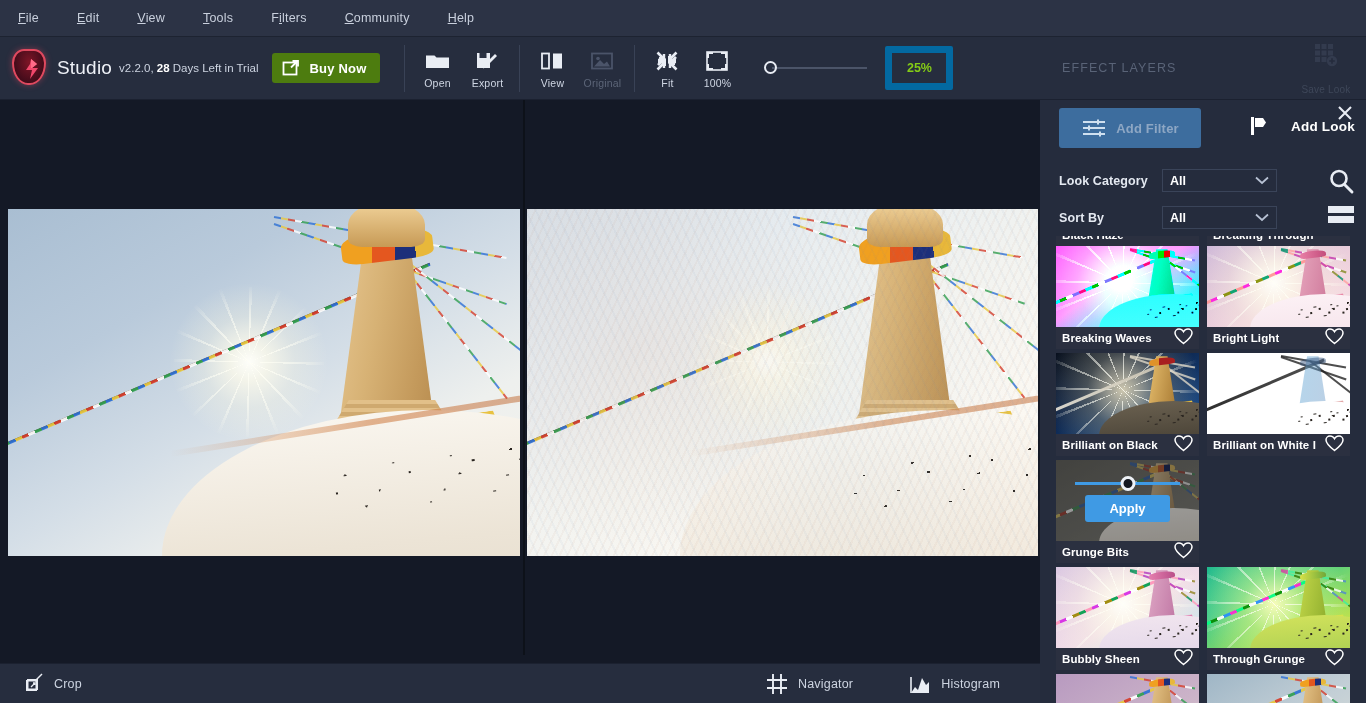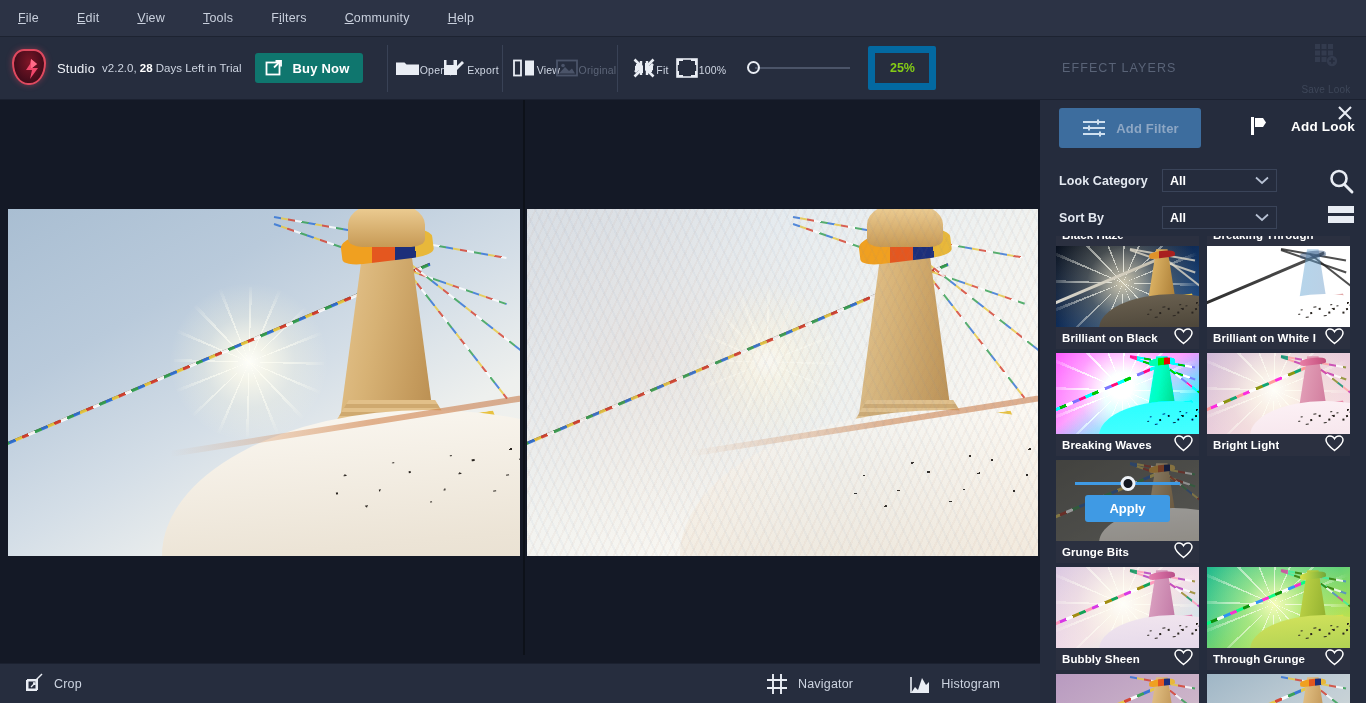--- a/index.html
+++ b/index.html
@@ -38,35 +38,35 @@
   .brand { display: flex; align-items: center; padding-left: 12px; }
   .logo-wrap { width: 36px; height: 38px; position: relative; }
   .logo-shield {
     width: 34px; height: 36px;
     background: radial-gradient(ellipse at 50% 35%, #7d1526 0%, #4a0d1c 60%, #2a0712 100%);
     border: 2.2px solid #e0495f;
     border-radius: 12px 12px 16px 16px / 14px 14px 22px 22px;
     box-shadow: 0 0 6px rgba(224,73,95,.45);
     position: relative; overflow: hidden;
   }
-  .brand-name { font-size: 13px; color: #eef1f7; margin-left: 9px; font-weight: 400; letter-spacing: .2px;}
+  .brand-name { font-size: 19px; color: #eef1f7; margin-left: 9px; font-weight: 400; letter-spacing: .2px;}
   .brand-ver { font-size: 11.5px; color: #cdd4e1; margin-left: 7px; }
   .brand-ver b { color: #fff; }
   .buy-btn {
-    margin-left: 14px; height: 30px; background: #0f766e;
+    margin-left: 14px; height: 30px; background: #4d7c0f;
     border-radius: 3px; display: flex; align-items: center;
     padding: 0 14px 0 10px; color: #fff; font-size: 13px; font-weight: bold;
     cursor: pointer; letter-spacing: .2px;
   }
   .buy-btn svg { margin-right: 9px; }
 
   .tb-sep { width: 1px; height: 47px; background: #394256; margin: 0 7px; }
   .tb-group { display: flex; align-items: center; height: 63px; }
   .tb-btn {
-    width: 50px; height: 55px; display: flex; flex-direction: row;
+    width: 50px; height: 55px; display: flex; flex-direction: column;
     align-items: center; justify-content: center; cursor: pointer;
   }
   .tb-btn .ic { height: 26px; display: flex; align-items: center; justify-content: center; }
   .tb-btn .lb { font-size: 10.5px; color: #cfd6e3; margin-top: 3px; letter-spacing: .2px;}
   .tb-btn.disabled .lb { color: #5c6578; }
 
   .zoom-slider-wrap { display: flex; align-items: center; margin-left: 28px; }
   .zs-track { width: 95px; height: 2px; background: #4b5468; position: relative; margin-left: 2px; }
   .zs-knob {
     width: 13px; height: 13px; border-radius: 50%;
@@ -647,74 +647,20 @@
         <div class="stub s2">
           <span class="lc-name">Breaking Through</span>
         </div>
       </div>
 
       <div class="grid-inner" style="padding-top:10px">
 
         <div class="look-row">
           <div class="look-card">
             <div class="lc-thumb">
-              <div class="photo">
-                <div class="sky" style="background:linear-gradient(150deg,#050d1c 0%,#0b2146 35%,#123566 60%,#1b4a86 85%,#2a6bb0 100%)"></div>
-                <div class="sun" style="background:radial-gradient(circle,rgba(255,240,200,.8) 0%,rgba(255,230,160,.25) 30%,transparent 65%)"></div>
-                <div class="sunray"></div>
-                <div class="flag-line" style="left:-6%;top:71%;width:96%;transform:rotate(-23deg);background:linear-gradient(90deg,#e8e4d8,#c9c2b0)"></div>
-                <div class="flag-line thin" style="left:52%;top:2%;width:46%;transform:rotate(10deg);background:#ded8c8"></div>
-                <div class="flag-line thin" style="left:52%;top:4%;width:48%;transform:rotate(19deg);background:#ded8c8"></div>
-                <div class="flag-line thin" style="left:72%;top:8%;width:40%;transform:rotate(38deg);background:#ded8c8"></div>
-                <div class="tower" style="background:linear-gradient(100deg,#e8c070,#a87a33)"></div>
-                <div class="hat" style="background:linear-gradient(95deg,#e0922a 0 40%,#a81f1f 40% 100%)"></div>
-                <div class="eyes-band"></div>
-                <div class="dome" style="background:linear-gradient(175deg,#6d6352,#2e2a22)"></div>
-                <div class="birds"></div>
-              </div>
-            </div>
-            <div class="lc-bar">
-              <span class="lc-name">Brilliant on Black</span>
-              <span class="lc-heart">
-                <svg width="19" height="17" viewBox="0 0 19 17">
-                    <path d="M9.5 15.5 C3 10.5 1 7.5 1 5 C1 2.8 2.8 1 5 1 C6.9 1 8.6 2.2 9.5 3.7 C10.4 2.2 12.1 1 14 1 C16.2 1 18 2.8 18 5 C18 7.5 16 10.5 9.5 15.5 Z" fill="none" stroke="#fff" stroke-width="1.5"></path>
-                  </svg>
-              </span>
-            </div>
-          </div>
-
-          <div class="look-card">
-            <div class="lc-thumb">
-              <div class="photo">
-                <div class="sky" style="background:#ffffff"></div>
-                <div class="flag-line" style="left:-6%;top:71%;width:96%;transform:rotate(-23deg);background:linear-gradient(90deg,#1a1a1a,#444)"></div>
-                <div class="flag-line thin" style="left:52%;top:2%;width:46%;transform:rotate(10deg);background:#222"></div>
-                <div class="flag-line thin" style="left:52%;top:4%;width:48%;transform:rotate(19deg);background:#222"></div>
-                <div class="flag-line thin" style="left:72%;top:8%;width:40%;transform:rotate(38deg);background:#222"></div>
-                <div class="tower" style="background:linear-gradient(100deg,rgba(120,180,220,.55),rgba(60,120,180,.35))"></div>
-                <div class="hat" style="background:rgba(60,90,130,.5)"></div>
-                <div class="eyes-band" style="background:linear-gradient(180deg,rgba(190,60,60,.45) 0 50%,rgba(70,140,190,.45) 50% 100%)"></div>
-                <div class="dome" style="background:#ffffff"></div>
-                <div class="birds"></div>
-              </div>
-            </div>
-            <div class="lc-bar">
-              <span class="lc-name">Brilliant on White I</span>
-              <span class="lc-heart">
-                <svg width="19" height="17" viewBox="0 0 19 17">
-                    <path d="M9.5 15.5 C3 10.5 1 7.5 1 5 C1 2.8 2.8 1 5 1 C6.9 1 8.6 2.2 9.5 3.7 C10.4 2.2 12.1 1 14 1 C16.2 1 18 2.8 18 5 C18 7.5 16 10.5 9.5 15.5 Z" fill="none" stroke="#fff" stroke-width="1.5"></path>
-                  </svg>
-              </span>
-            </div>
-          </div>
-        </div>
-
-        <div class="look-row">
-          <div class="look-card">
-            <div class="lc-thumb">
               <div class="photo" style="filter:hue-rotate(118deg) saturate(2.3) contrast(1.25)">
                 <div class="sky" style="background:linear-gradient(150deg,#2fb79f 0%,#55c9a8 40%,#9fd66f 75%,#d6e07a 100%)"></div>
                 <div class="sun"></div>
                 <div class="sunray"></div>
                 <div class="flag-line" style="left:-6%;top:71%;width:96%;transform:rotate(-23deg)"></div>
                 <div class="flag-line thin" style="left:52%;top:2%;width:46%;transform:rotate(10deg)"></div>
                 <div class="flag-line thin" style="left:52%;top:4%;width:48%;transform:rotate(19deg)"></div>
                 <div class="flag-line thin" style="left:72%;top:8%;width:40%;transform:rotate(38deg)"></div>
                 <div class="tower"></div>
                 <div class="hat"></div>
@@ -745,20 +691,74 @@
                 <div class="flag-line thin" style="left:72%;top:8%;width:40%;transform:rotate(38deg);filter:hue-rotate(300deg)"></div>
                 <div class="tower" style="background:linear-gradient(100deg,#e6a6bd,#d07b9c)"></div>
                 <div class="hat" style="background:linear-gradient(95deg,#e87fa6,#c34d7c)"></div>
                 <div class="eyes-band" style="background:linear-gradient(180deg,#e88aa8 0 40%,#c24a74 40% 100%)"></div>
                 <div class="dome" style="background:linear-gradient(175deg,#fdf2f6,#f0dbe4)"></div>
                 <div class="birds"></div>
               </div>
             </div>
             <div class="lc-bar">
               <span class="lc-name">Bright Light</span>
+              <span class="lc-heart">
+                <svg width="19" height="17" viewBox="0 0 19 17">
+                    <path d="M9.5 15.5 C3 10.5 1 7.5 1 5 C1 2.8 2.8 1 5 1 C6.9 1 8.6 2.2 9.5 3.7 C10.4 2.2 12.1 1 14 1 C16.2 1 18 2.8 18 5 C18 7.5 16 10.5 9.5 15.5 Z" fill="none" stroke="#fff" stroke-width="1.5"></path>
+                  </svg>
+              </span>
+            </div>
+          </div>
+        </div>
+
+        <div class="look-row">
+          <div class="look-card">
+            <div class="lc-thumb">
+              <div class="photo">
+                <div class="sky" style="background:linear-gradient(150deg,#050d1c 0%,#0b2146 35%,#123566 60%,#1b4a86 85%,#2a6bb0 100%)"></div>
+                <div class="sun" style="background:radial-gradient(circle,rgba(255,240,200,.8) 0%,rgba(255,230,160,.25) 30%,transparent 65%)"></div>
+                <div class="sunray"></div>
+                <div class="flag-line" style="left:-6%;top:71%;width:96%;transform:rotate(-23deg);background:linear-gradient(90deg,#e8e4d8,#c9c2b0)"></div>
+                <div class="flag-line thin" style="left:52%;top:2%;width:46%;transform:rotate(10deg);background:#ded8c8"></div>
+                <div class="flag-line thin" style="left:52%;top:4%;width:48%;transform:rotate(19deg);background:#ded8c8"></div>
+                <div class="flag-line thin" style="left:72%;top:8%;width:40%;transform:rotate(38deg);background:#ded8c8"></div>
+                <div class="tower" style="background:linear-gradient(100deg,#e8c070,#a87a33)"></div>
+                <div class="hat" style="background:linear-gradient(95deg,#e0922a 0 40%,#a81f1f 40% 100%)"></div>
+                <div class="eyes-band"></div>
+                <div class="dome" style="background:linear-gradient(175deg,#6d6352,#2e2a22)"></div>
+                <div class="birds"></div>
+              </div>
+            </div>
+            <div class="lc-bar">
+              <span class="lc-name">Brilliant on Black</span>
+              <span class="lc-heart">
+                <svg width="19" height="17" viewBox="0 0 19 17">
+                    <path d="M9.5 15.5 C3 10.5 1 7.5 1 5 C1 2.8 2.8 1 5 1 C6.9 1 8.6 2.2 9.5 3.7 C10.4 2.2 12.1 1 14 1 C16.2 1 18 2.8 18 5 C18 7.5 16 10.5 9.5 15.5 Z" fill="none" stroke="#fff" stroke-width="1.5"></path>
+                  </svg>
+              </span>
+            </div>
+          </div>
+
+          <div class="look-card">
+            <div class="lc-thumb">
+              <div class="photo">
+                <div class="sky" style="background:#ffffff"></div>
+                <div class="flag-line" style="left:-6%;top:71%;width:96%;transform:rotate(-23deg);background:linear-gradient(90deg,#1a1a1a,#444)"></div>
+                <div class="flag-line thin" style="left:52%;top:2%;width:46%;transform:rotate(10deg);background:#222"></div>
+                <div class="flag-line thin" style="left:52%;top:4%;width:48%;transform:rotate(19deg);background:#222"></div>
+                <div class="flag-line thin" style="left:72%;top:8%;width:40%;transform:rotate(38deg);background:#222"></div>
+                <div class="tower" style="background:linear-gradient(100deg,rgba(120,180,220,.55),rgba(60,120,180,.35))"></div>
+                <div class="hat" style="background:rgba(60,90,130,.5)"></div>
+                <div class="eyes-band" style="background:linear-gradient(180deg,rgba(190,60,60,.45) 0 50%,rgba(70,140,190,.45) 50% 100%)"></div>
+                <div class="dome" style="background:#ffffff"></div>
+                <div class="birds"></div>
+              </div>
+            </div>
+            <div class="lc-bar">
+              <span class="lc-name">Brilliant on White I</span>
               <span class="lc-heart">
                 <svg width="19" height="17" viewBox="0 0 19 17">
                     <path d="M9.5 15.5 C3 10.5 1 7.5 1 5 C1 2.8 2.8 1 5 1 C6.9 1 8.6 2.2 9.5 3.7 C10.4 2.2 12.1 1 14 1 C16.2 1 18 2.8 18 5 C18 7.5 16 10.5 9.5 15.5 Z" fill="none" stroke="#fff" stroke-width="1.5"></path>
                   </svg>
               </span>
             </div>
           </div>
         </div>
 
         <div class="look-row">

